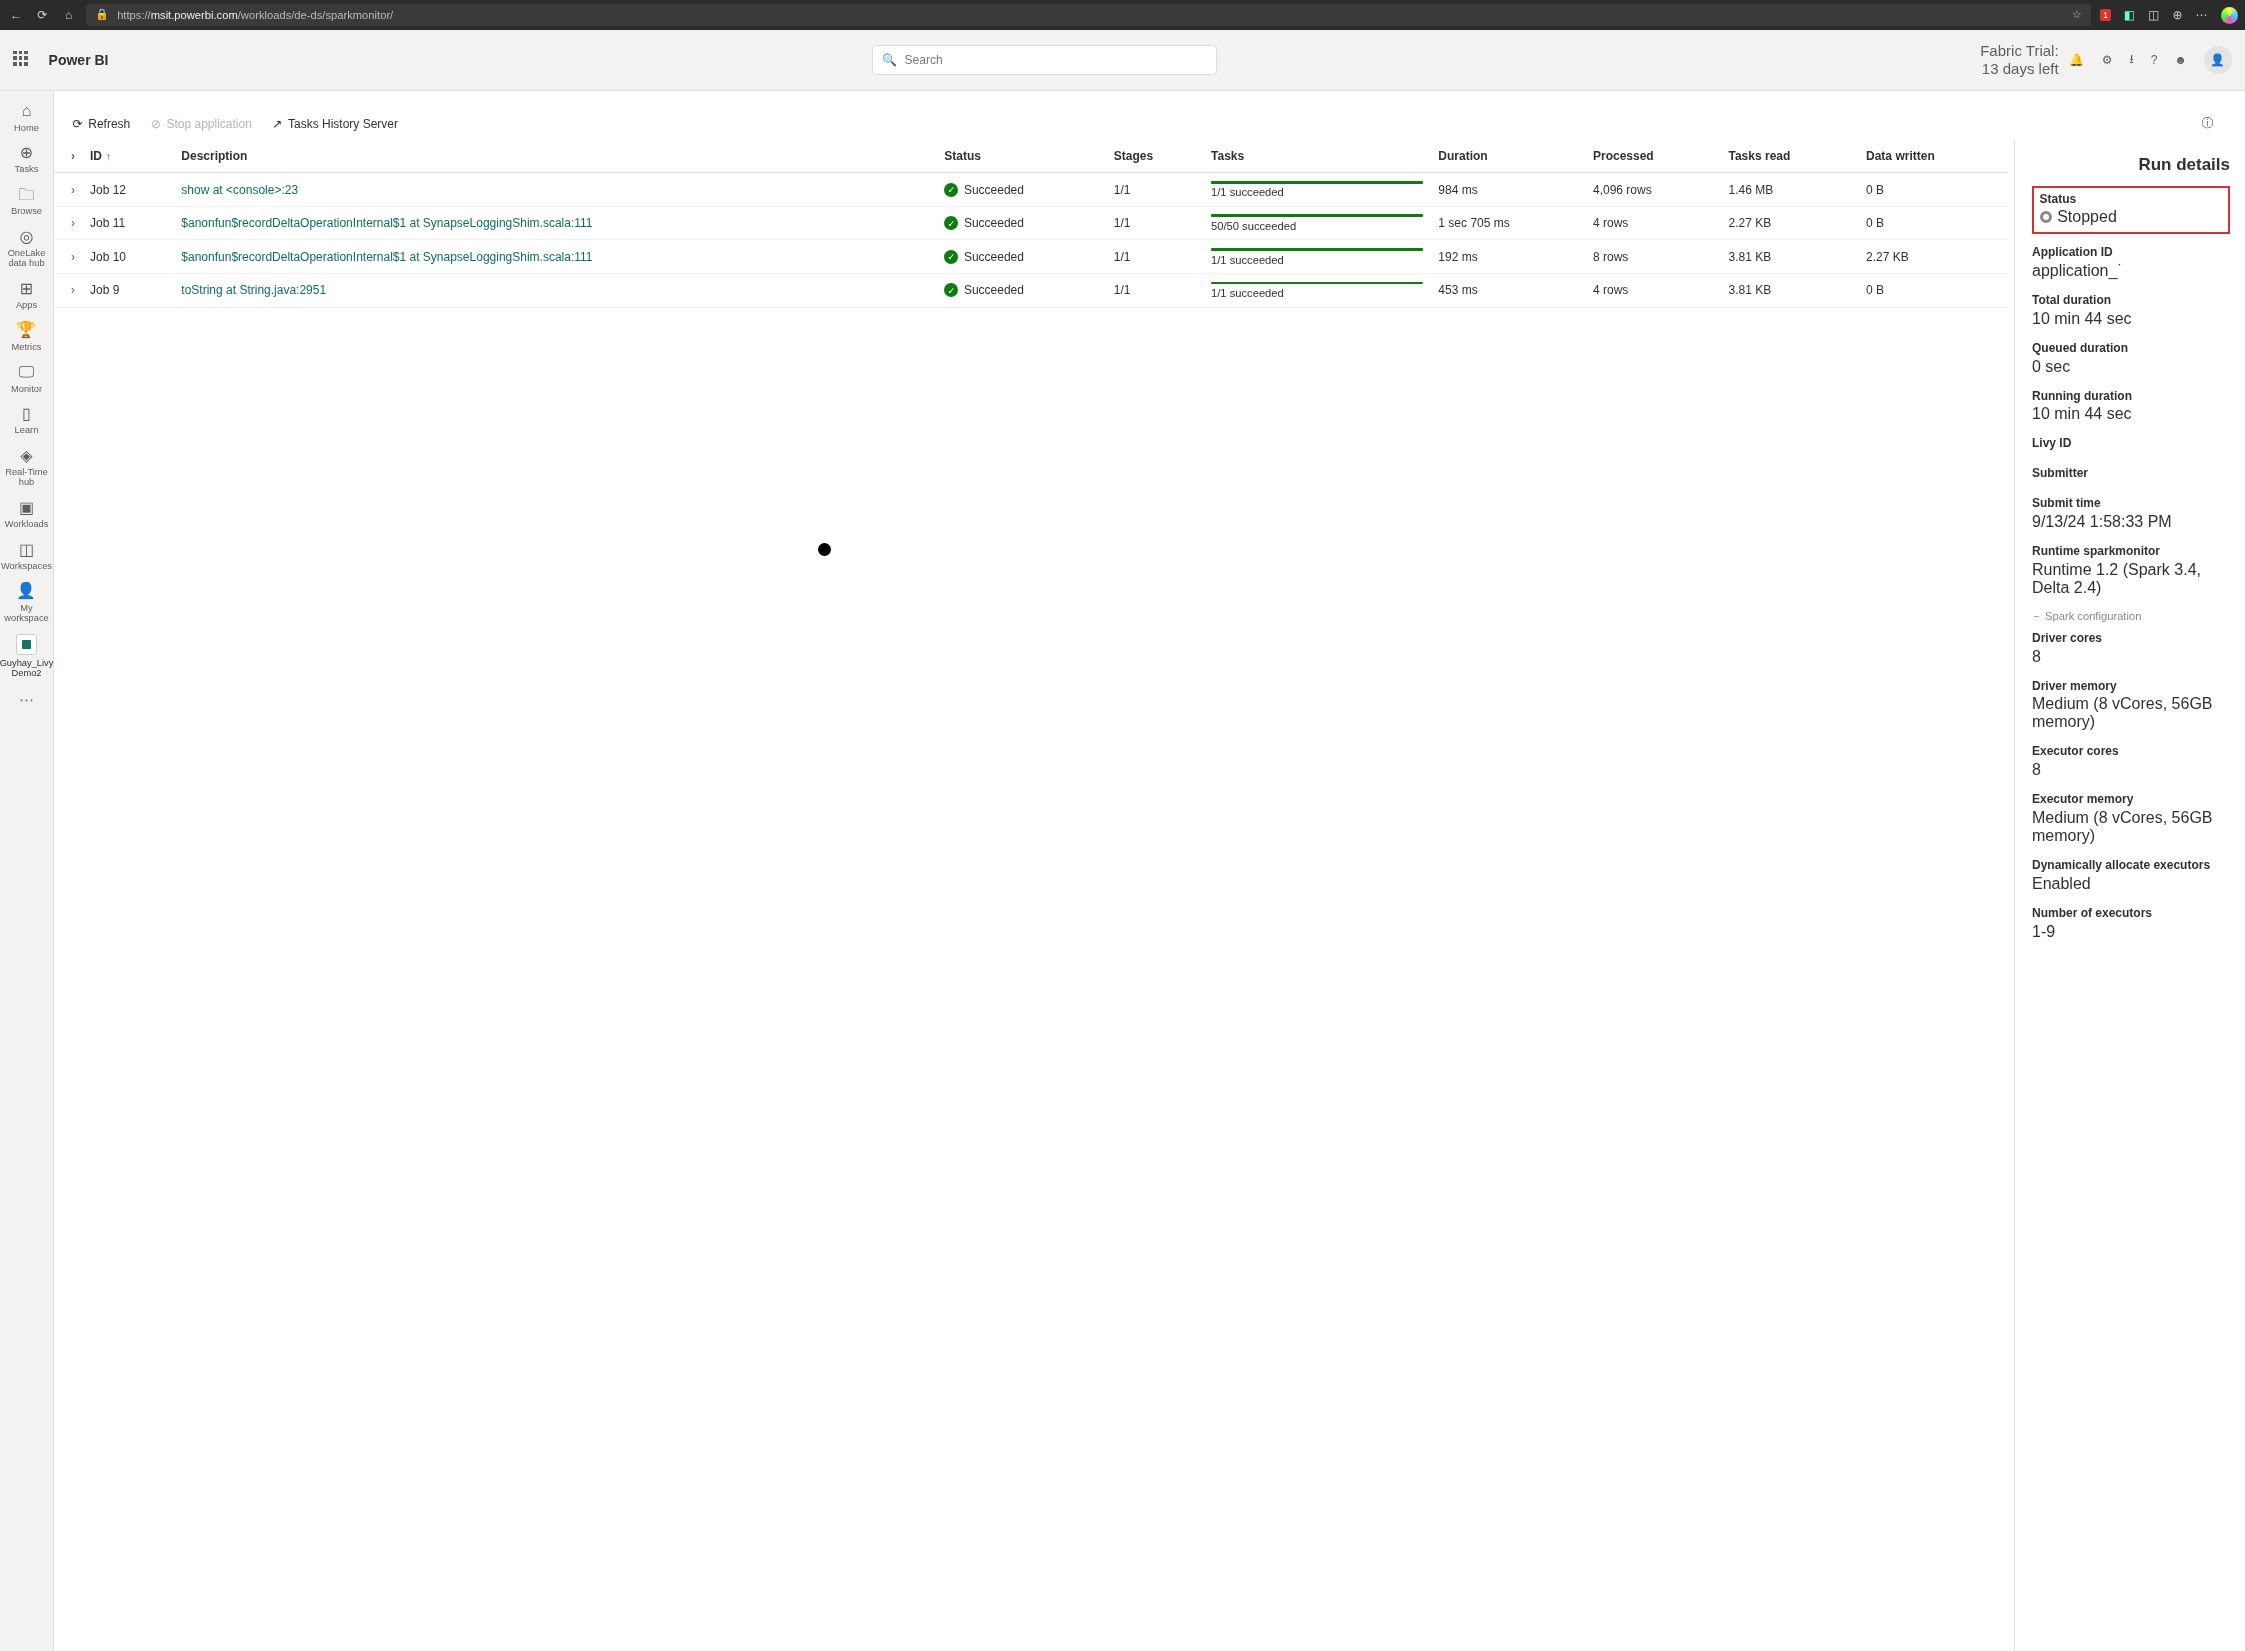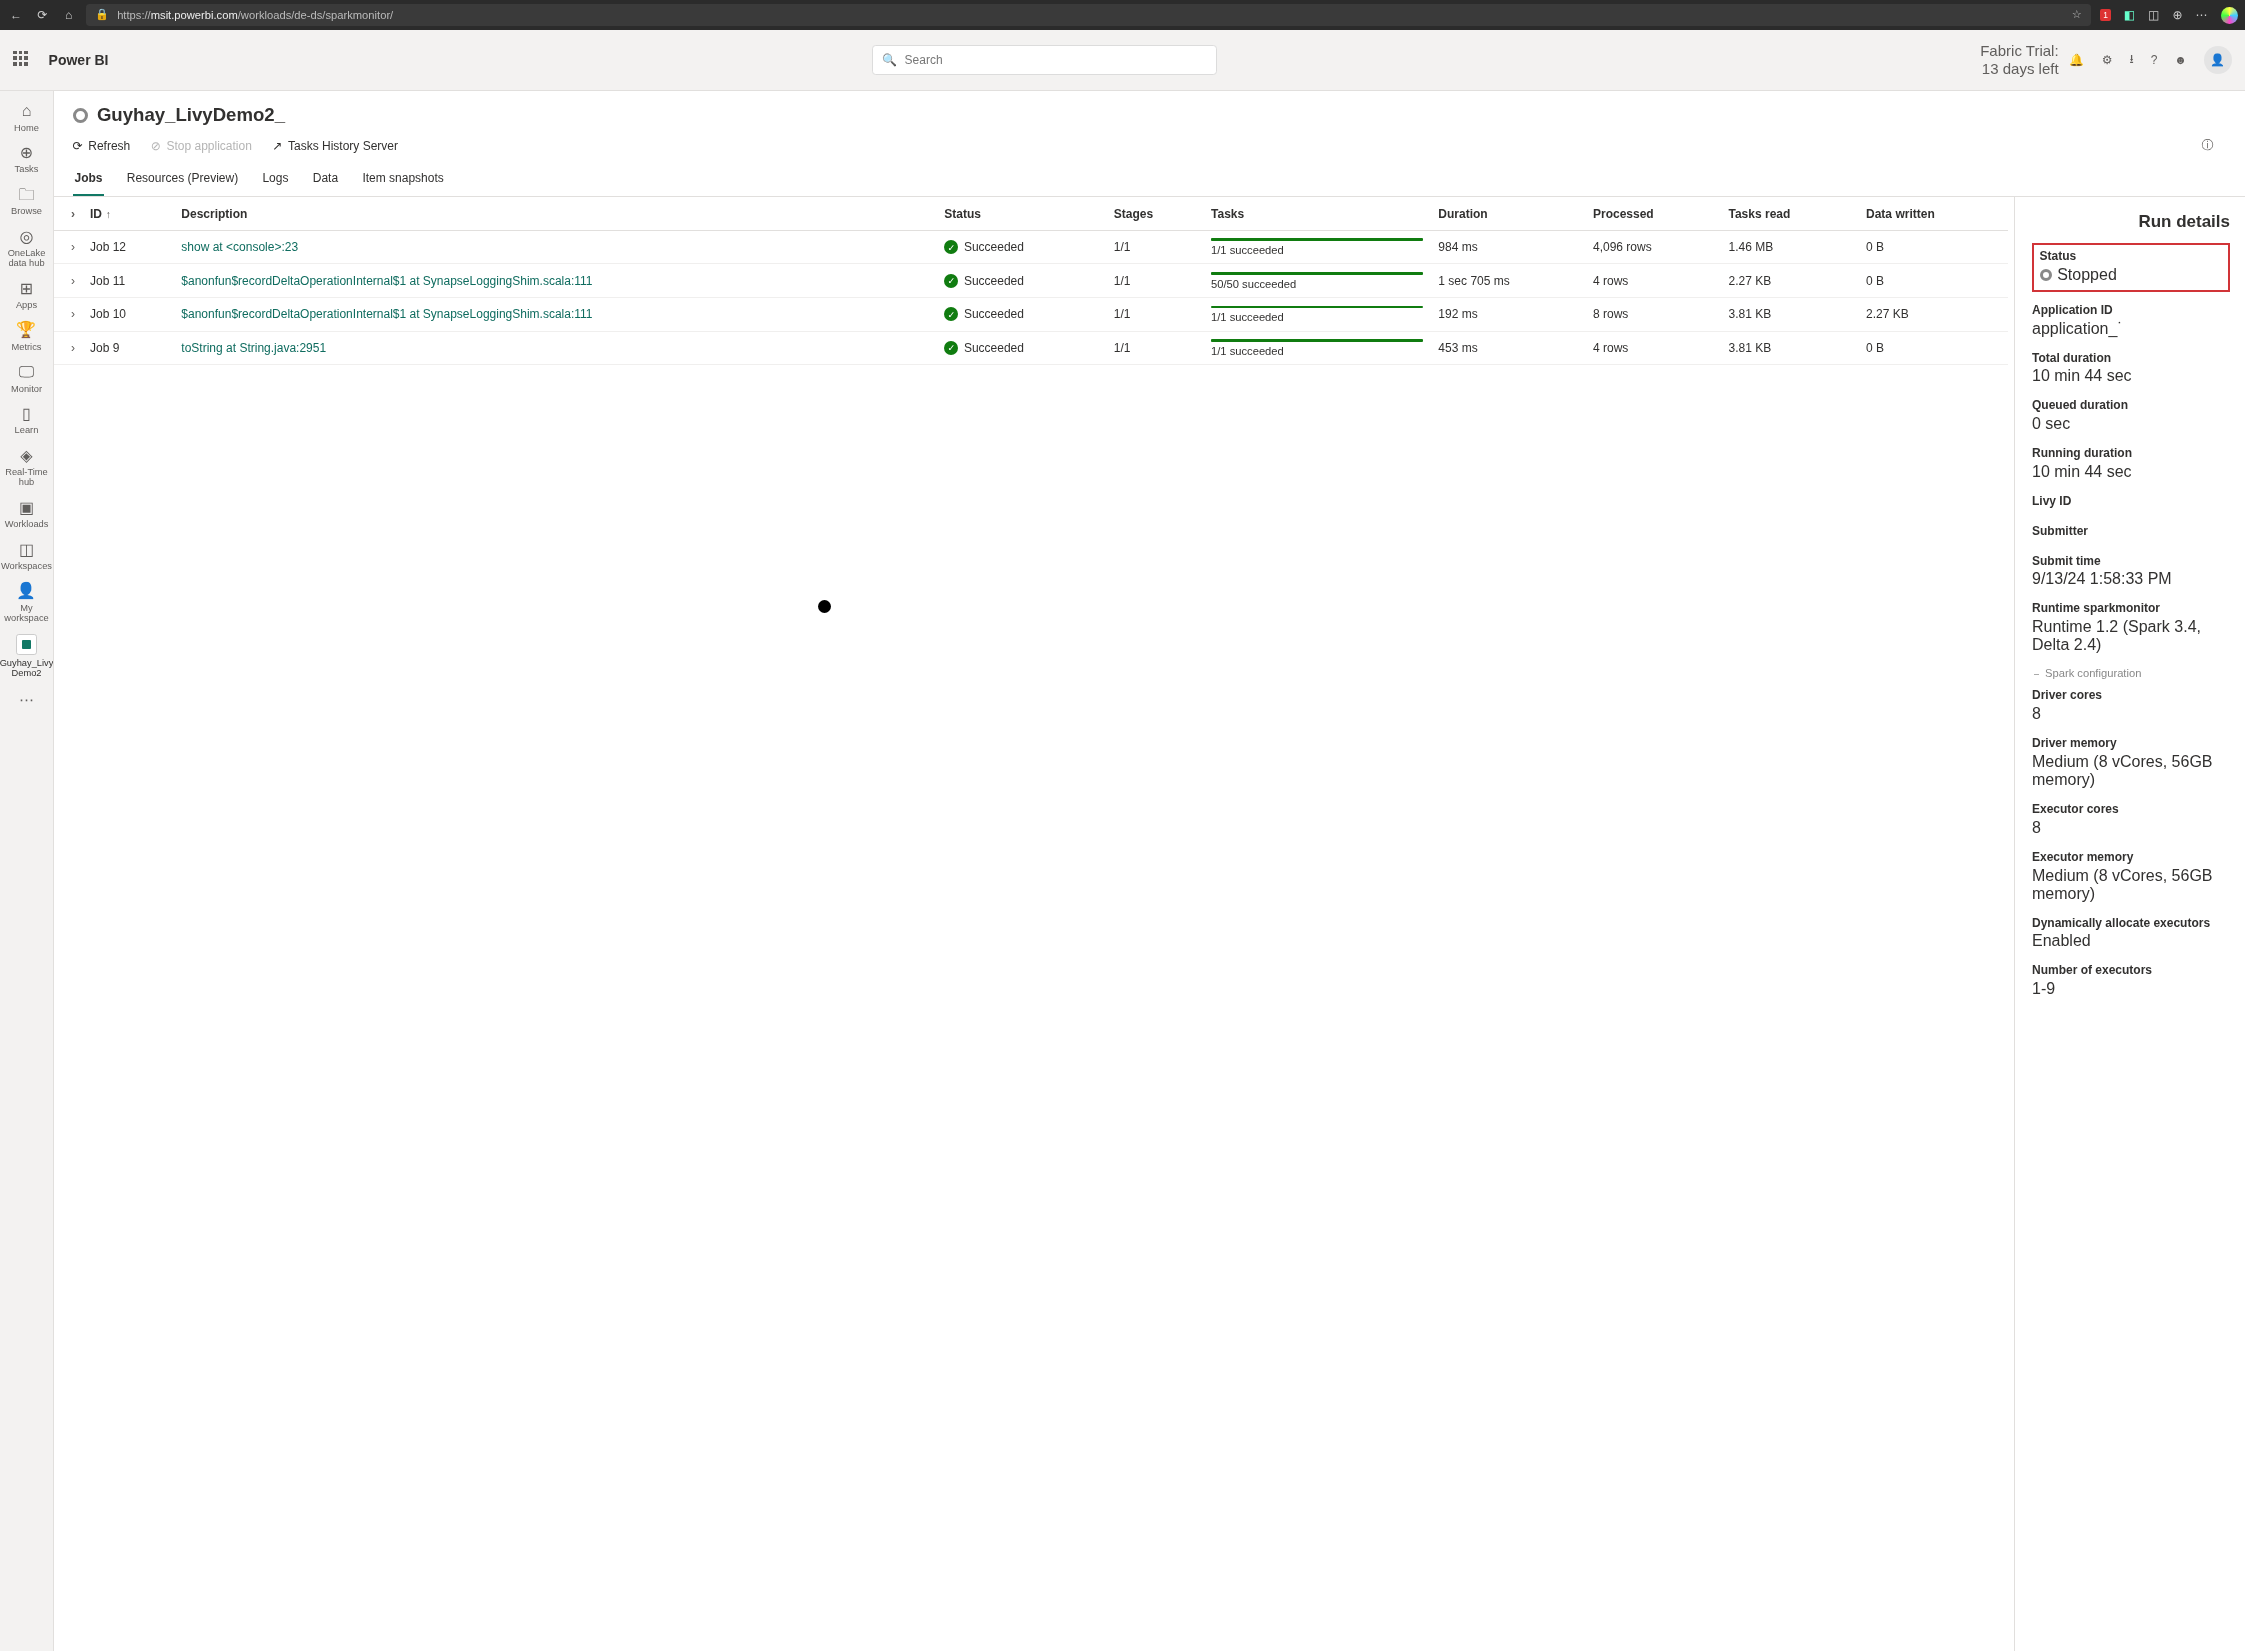--- a/index.html
+++ b/index.html
@@ -195,48 +195,37 @@
       </div>
     <div class="nav-item active">
         <div class="nav-file"></div>
         <span>Guyhay_Livy Demo2</span>
       </div>
     <div class="nav-more">⋯</div>
   </div>
 
   <div class="main">
     <div class="page-header">
-      <div class="title-row">
-        <span class="status-ring"></span>
-        <span class="page-title">Guyhay_LivyDemo2_</span>
-      </div>
       <div class="action-row">
         <div class="action">
             <span>⟳</span>
             <span>Refresh</span>
           </div>
         <div class="action disabled">
             <span>⊘</span>
             <span>Stop application</span>
           </div>
         <div class="action">
             <span>↗</span>
             <span>Tasks History Server</span>
           </div>
         <div class="info-right">ⓘ</div>
       </div>
     </div>
 
-    <div class="tabs">
-      <div class="tab active">Jobs</div>
-      <div class="tab">Resources (Preview)</div>
-      <div class="tab">Logs</div>
-      <div class="tab">Data</div>
-      <div class="tab">Item snapshots</div>
-    </div>
 
     <div class="content-split">
       <div class="jobs-area">
         <table class="jobs">
           <thead>
             <tr>
               <th style="width:28px;padding-left:17px;"><span class="expand">›</span></th>
               <th><span>ID</span><span class="sort-arrow">↑</span></th>
               <th>Description</th>
               <th>Status</th>

